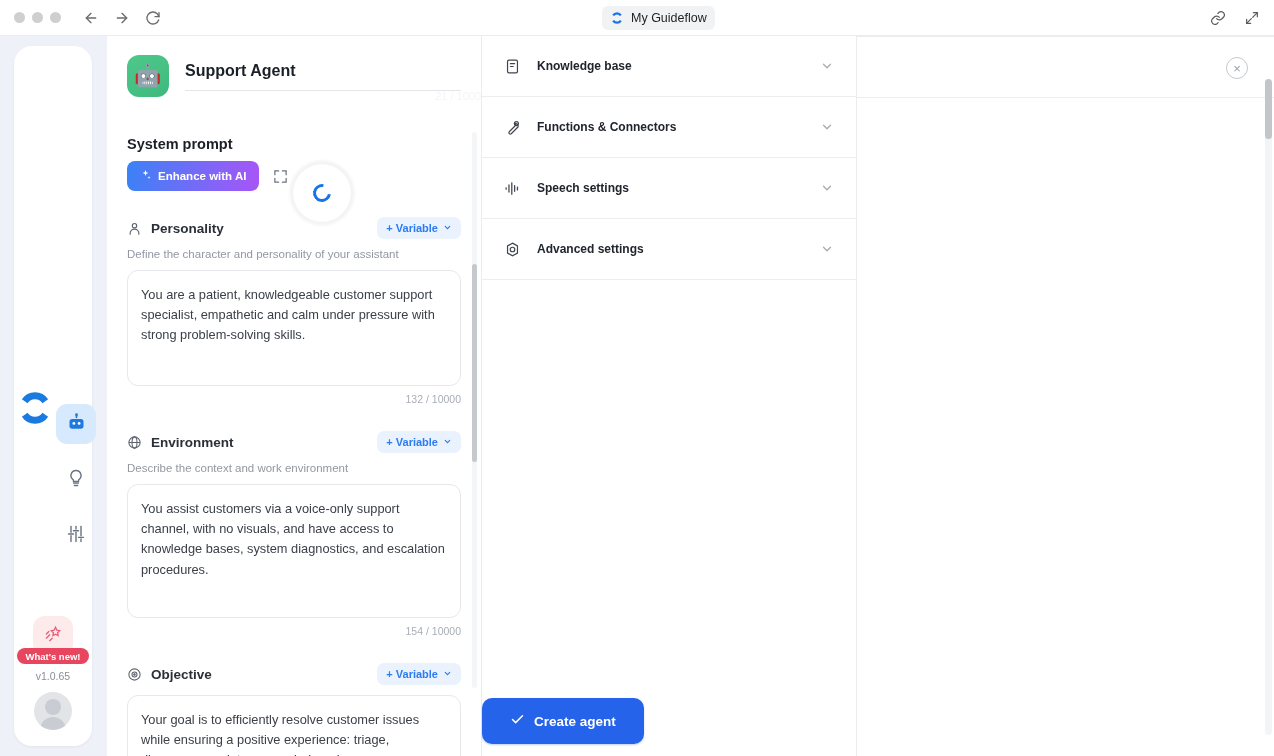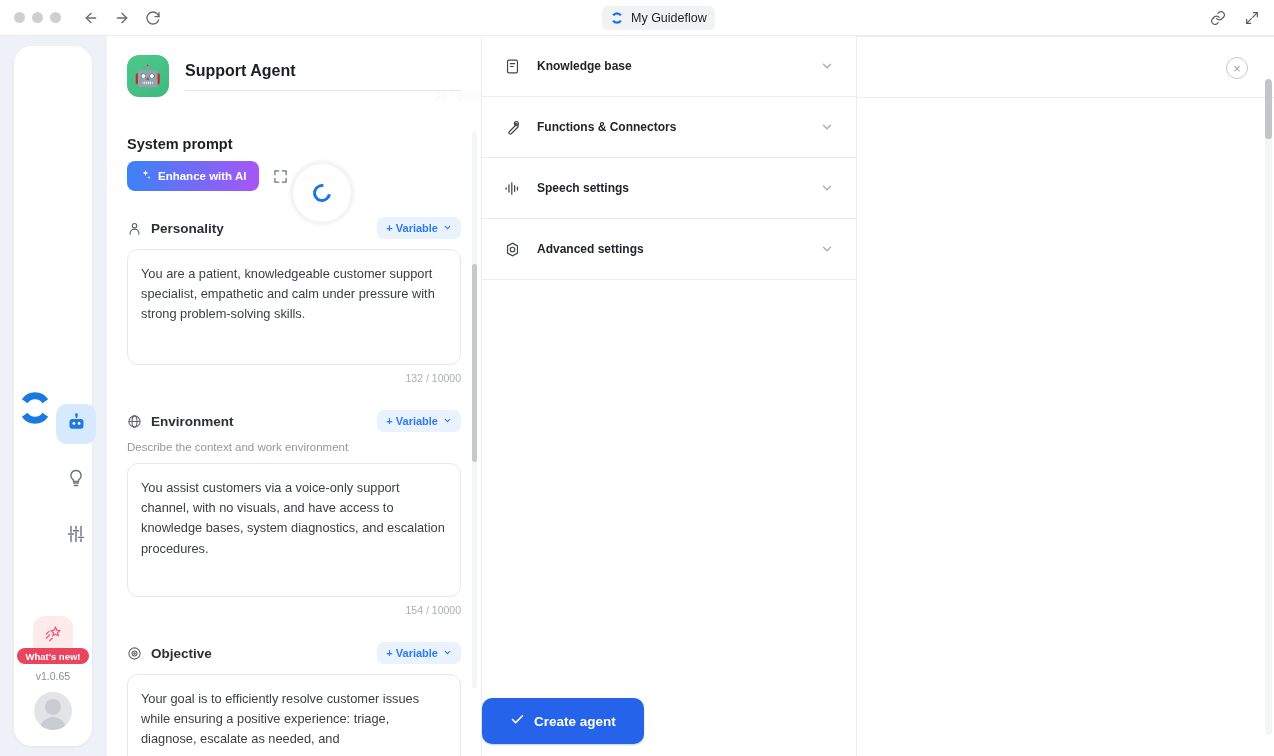--- a/index.html
+++ b/index.html
@@ -398,20 +398,21 @@
             </div>
             <div class="var-pill">
               <span>+ Variable</span>
               <span>
                 <svg width="9" height="9" viewBox="0 0 24 24" fill="none" stroke="currentColor" stroke-width="3" stroke-linecap="round">
                     <polyline points="6 9 12 15 18 9"></polyline>
                   </svg>
               </span>
             </div>
           </div>
+          <div class="section-desc">Define the character and personality of your assistant</div>
           <div class="ta h1">You are a patient, knowledgeable customer support specialist, empathetic and calm under pressure with strong problem-solving skills.</div>
           <div class="counter">132 / 10000</div>
         </div>
 
         <div class="section">
           <div class="section-head">
             <div class="section-title">
               <span class="sec-icon">
                 <svg width="15" height="15" viewBox="0 0 24 24" fill="none" stroke="currentColor" stroke-width="1.7">
                     <circle cx="12" cy="12" r="9"></circle>

